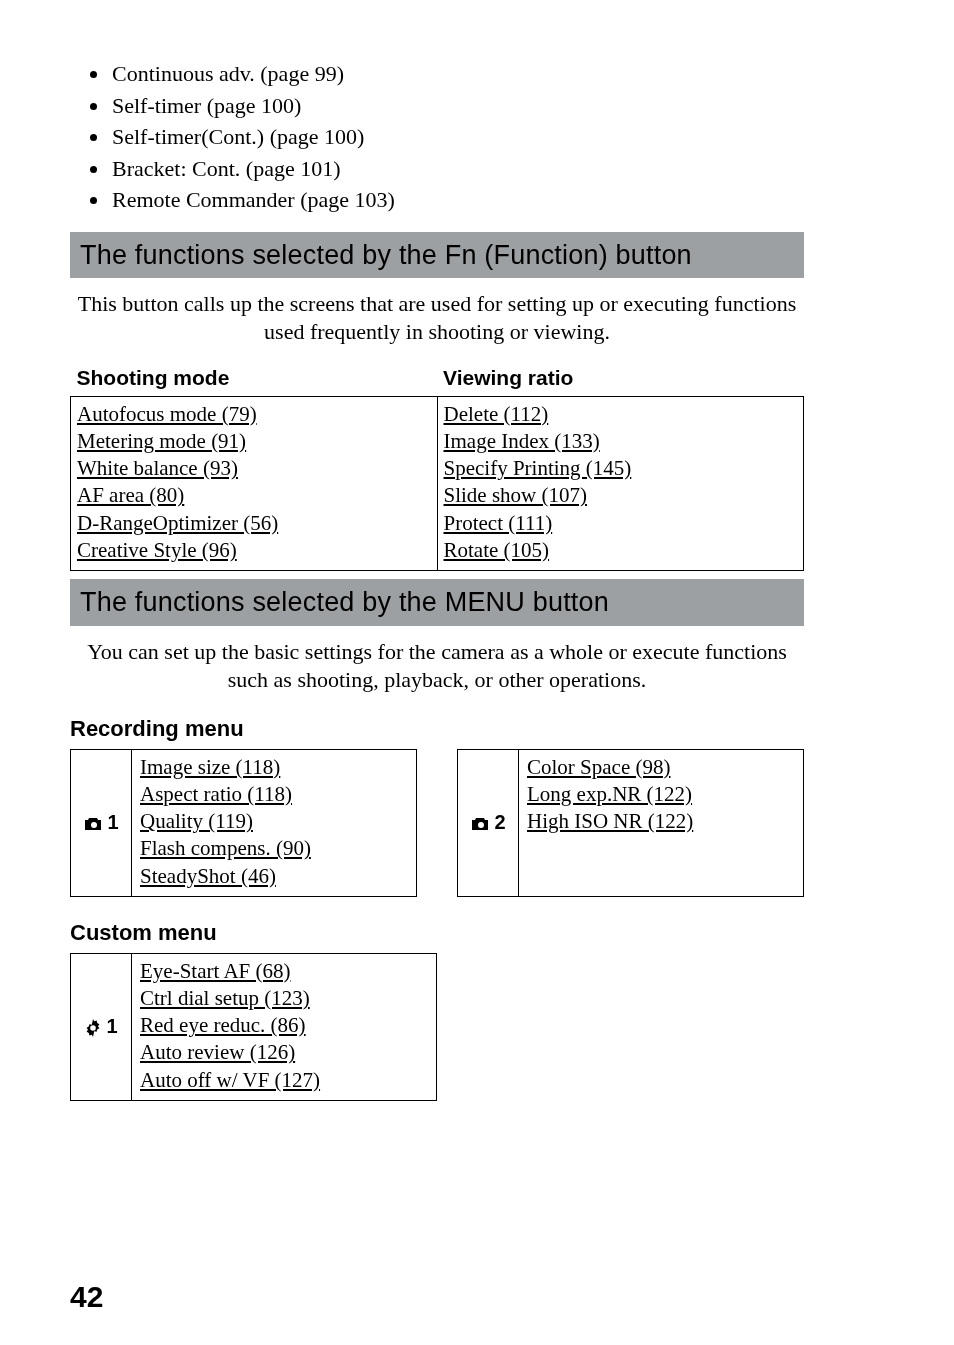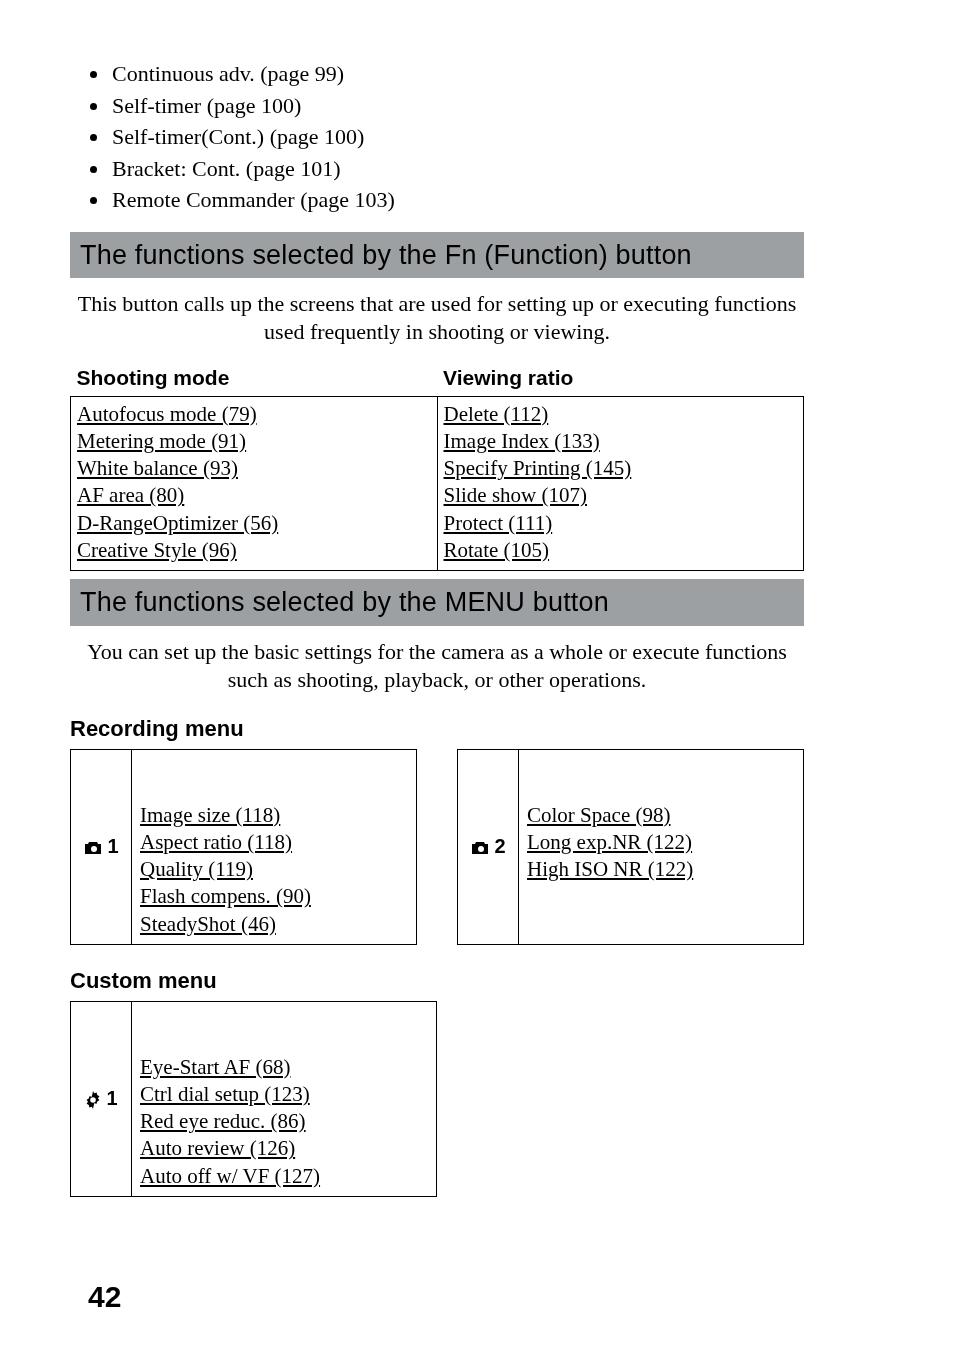--- a/index.html
+++ b/index.html
@@ -95,27 +95,26 @@
     font-weight: bold;
     font-size: 18px;
   }
   .tab svg { display: inline-block; vertical-align: middle; }
   .tab .num { margin-left: 4px; font-size: 20px; }
   .menu-box .items {
     padding: 4px 8px 6px 8px;
     font-size: 21px;
     line-height: 1.3;
     flex: 1;
-    margin-top: 48px;
   }
   .custom-box-wrap { width: 50%; }
   .page-num {
     position: absolute;
     bottom: 30px;
-    left: 88px;
+    left: 70px;
     font-family: Arial, Helvetica, sans-serif;
     font-weight: bold;
     font-size: 30px;
   }
   .si { display:block;text-decoration:underline; }
 </style>
 </head>
 <body>
 
 <div class="page">

